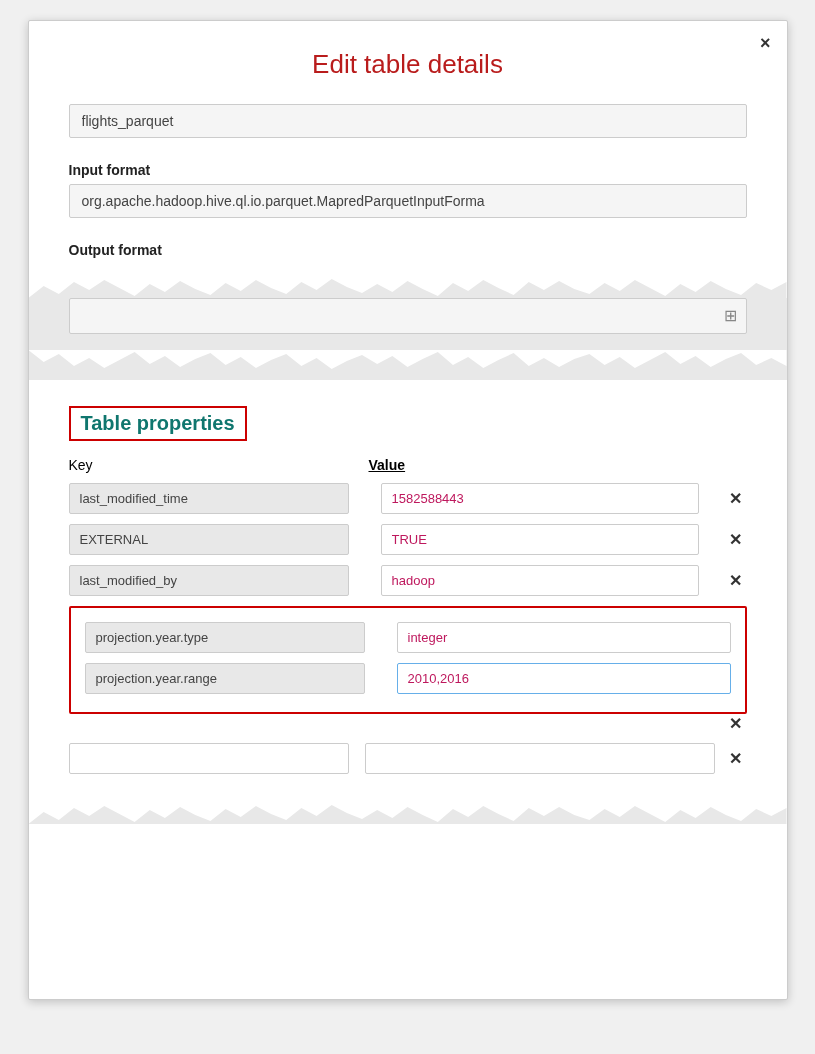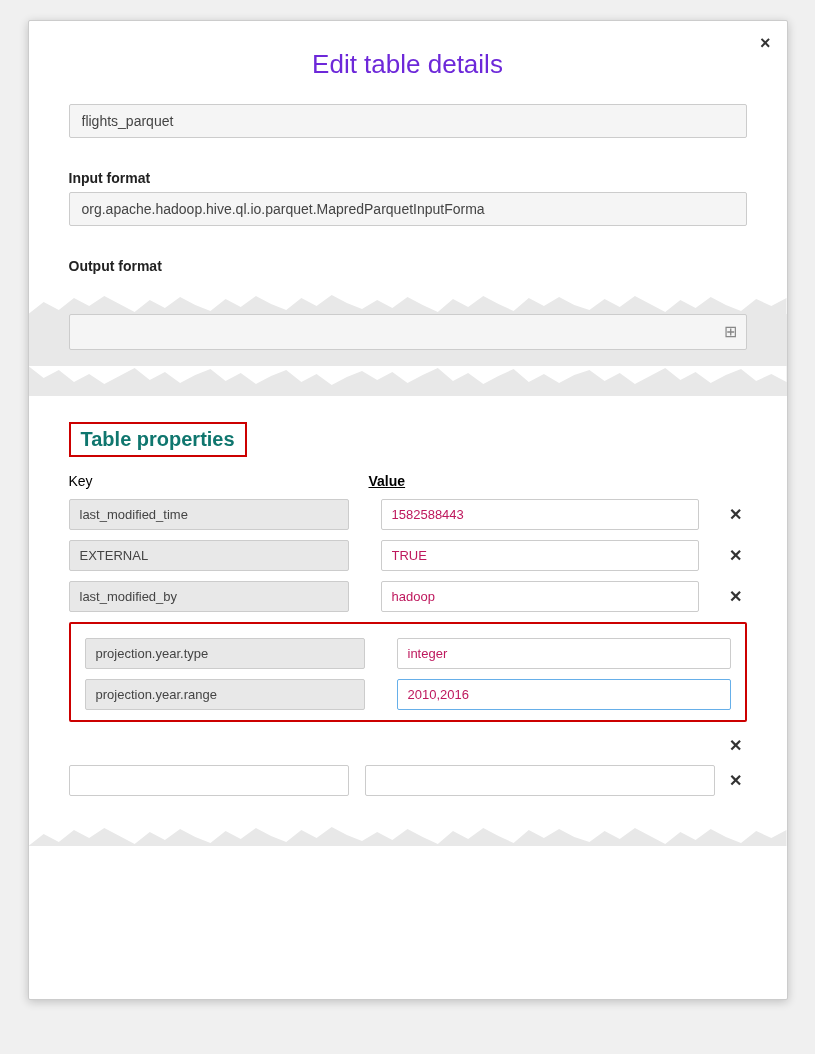--- a/index.html
+++ b/index.html
@@ -33,40 +33,40 @@
       color: #333;
       background: none;
       border: none;
       font-weight: bold;
     }
     .modal-title {
       text-align: center;
       font-size: 26px;
       font-weight: normal;
       padding: 28px 20px 24px 20px;
-      color: #6d28d9;
+      color: #b91c1c;
     }
     .form-section {
       padding: 0 40px;
     }
     .field-label {
       font-weight: bold;
       font-size: 14px;
       margin-bottom: 6px;
       color: #222;
     }
     .field-input {
       width: 100%;
       padding: 8px 12px;
       border: 1px solid #ccc;
       background: #f5f5f5;
       font-size: 14px;
       color: #444;
       border-radius: 2px;
-      margin-bottom: 32px;
+      margin-bottom: 24px;
       outline: none;
     }
     .torn-edge-top {
       width: 100%;
       height: 30px;
       background: #fff;
       position: relative;
       margin-top: 10px;
     }
     .torn-edge-top::after {
@@ -203,22 +203,22 @@
       border: none;
       cursor: pointer;
       font-size: 16px;
       color: #333;
       font-weight: bold;
       margin-left: 10px;
       padding: 0 4px;
     }
     .projection-group {
       border: 2px solid #cc0000;
-      padding: 14px 14px 10px 14px;
-      margin-bottom: 24px;
+      padding: 14px 14px 18px 14px;
+      margin-bottom: 10px;
       border-radius: 2px;
     }
     .projection-group .prop-row {
       margin-bottom: 10px;
     }
     .projection-group .prop-row:last-child {
       margin-bottom: 0;
     }
     .empty-prop-row {
       display: flex;

